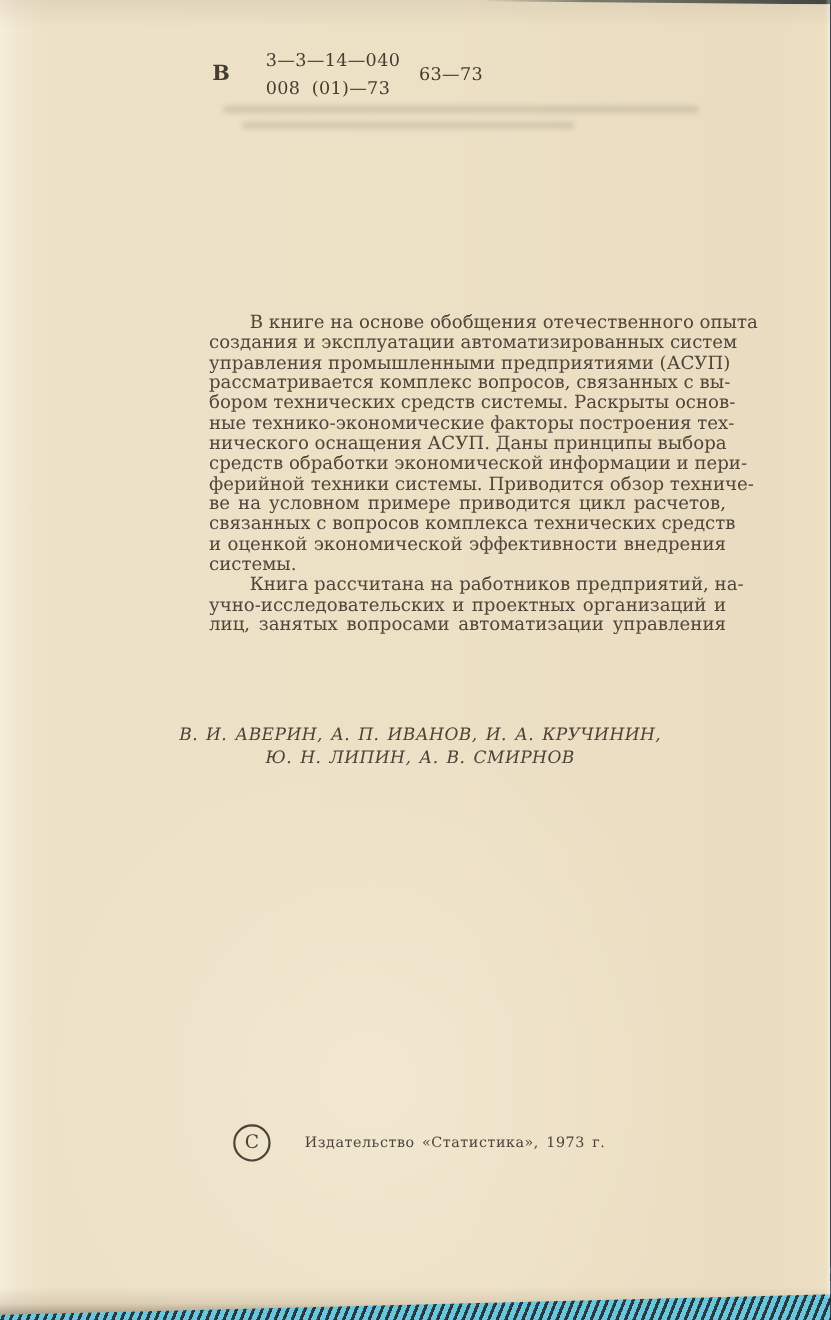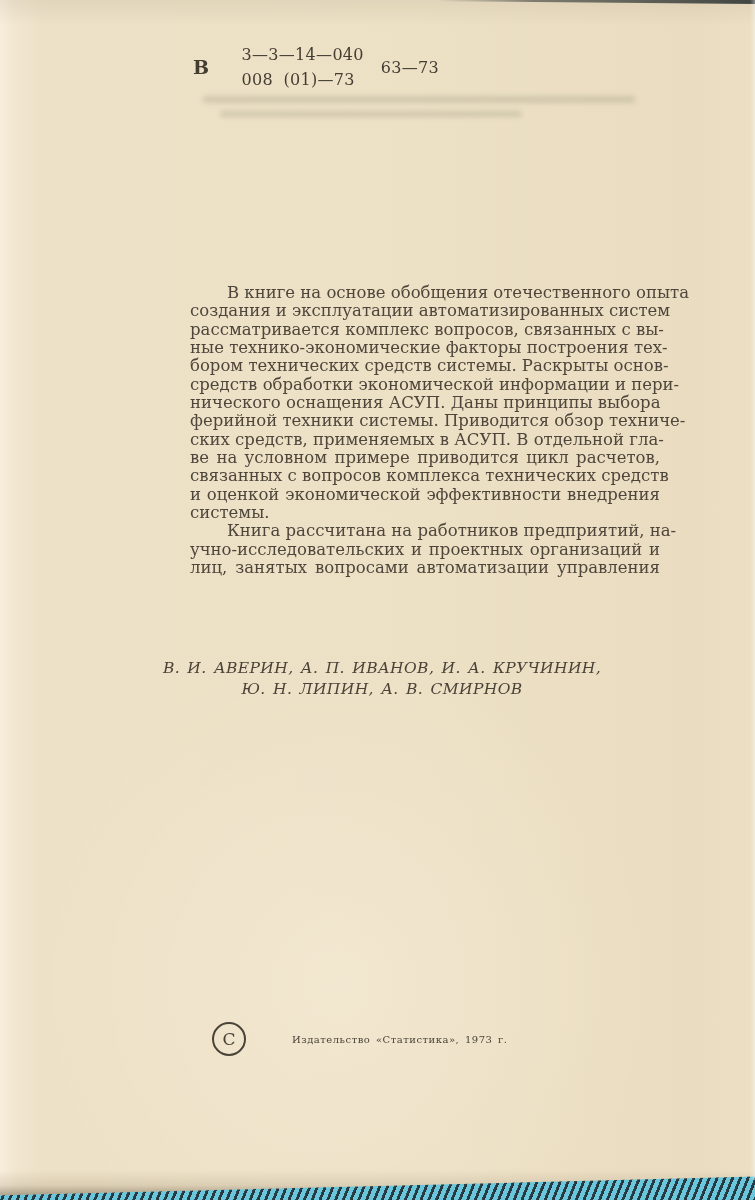--- a/index.html
+++ b/index.html
@@ -84,21 +84,21 @@
   
   #copyright {
     position: absolute; left: 212px; top: 1022px;
     display: flex; align-items: center; color: #4a4339;
   }
   #copyright-circle {
     width: 30px; height: 30px; border: 2px solid #4a4337; border-radius: 50%;
     display: flex; align-items: center; justify-content: center;
     font-size: 17px; flex: none;
   }
-  #copyright-text { margin-left: 46px; font-size: 10px; letter-spacing: 0.5px; word-spacing: 2px; }
+  #copyright-text { margin-left: 31px; font-size: 13px; letter-spacing: 0.5px; word-spacing: 2px; }
 </style>
 </head>
 <body>
 
 <div id="photo">
   <div id="fabric"></div>
 
   <div id="paper">
 
     <div id="classification">
@@ -110,27 +110,27 @@
       <span id="cls-suffix">63—73</span>
     </div>
 
     <div class="ghost" id="ghost-1"></div>
     <div class="ghost" id="ghost-2"></div>
 
     <div id="annotation">
       <div class="para">
           <div class="line first">В книге на основе обобщения отечественного опыта</div>
           <div class="line">создания и эксплуатации автоматизированных систем</div>
+          <div class="line">управления промышленными предприятиями (АСУП)</div>
           <div class="line">рассматривается комплекс вопросов, связанных с вы-</div>
+          <div class="line">бором технических средств системы. Раскрыты основ-</div>
           <div class="line">ные технико-экономические факторы построения тех-</div>
-          <div class="line">бором технических средств системы. Раскрыты основ-</div>
+          <div class="line">нического оснащения АСУП. Даны принципы выбора</div>
           <div class="line">средств обработки экономической информации и пери-</div>
-          <div class="line">нического оснащения АСУП. Даны принципы выбора</div>
           <div class="line">ферийной техники системы. Приводится обзор техниче-</div>
-          <div class="line">ских средств, применяемых в АСУП. В отдельной гла-</div>
           <div class="line">ве на условном примере приводится цикл расчетов,</div>
           <div class="line">связанных с вопросов комплекса технических средств</div>
           <div class="line">и оценкой экономической эффективности внедрения</div>
           <div class="line last">системы.</div>
         </div>
       <div class="para">
           <div class="line first">Книга рассчитана на работников предприятий, на-</div>
           <div class="line">учно-исследовательских и проектных организаций и</div>
           <div class="line">лиц, занятых вопросами автоматизации управления</div>
         </div>

